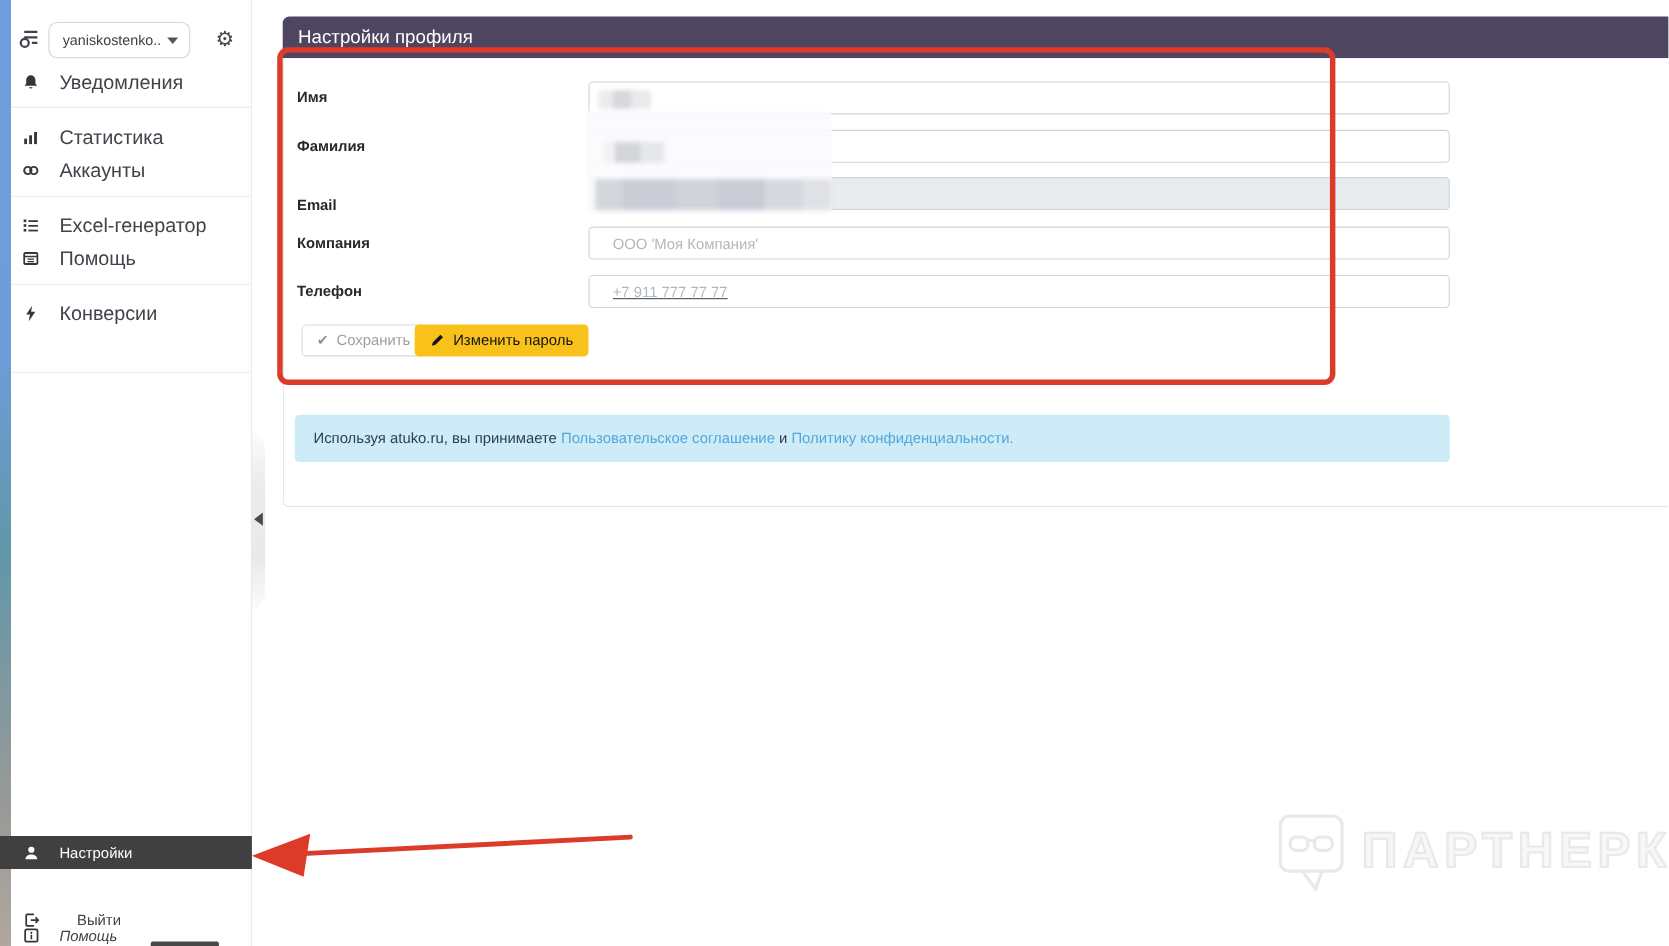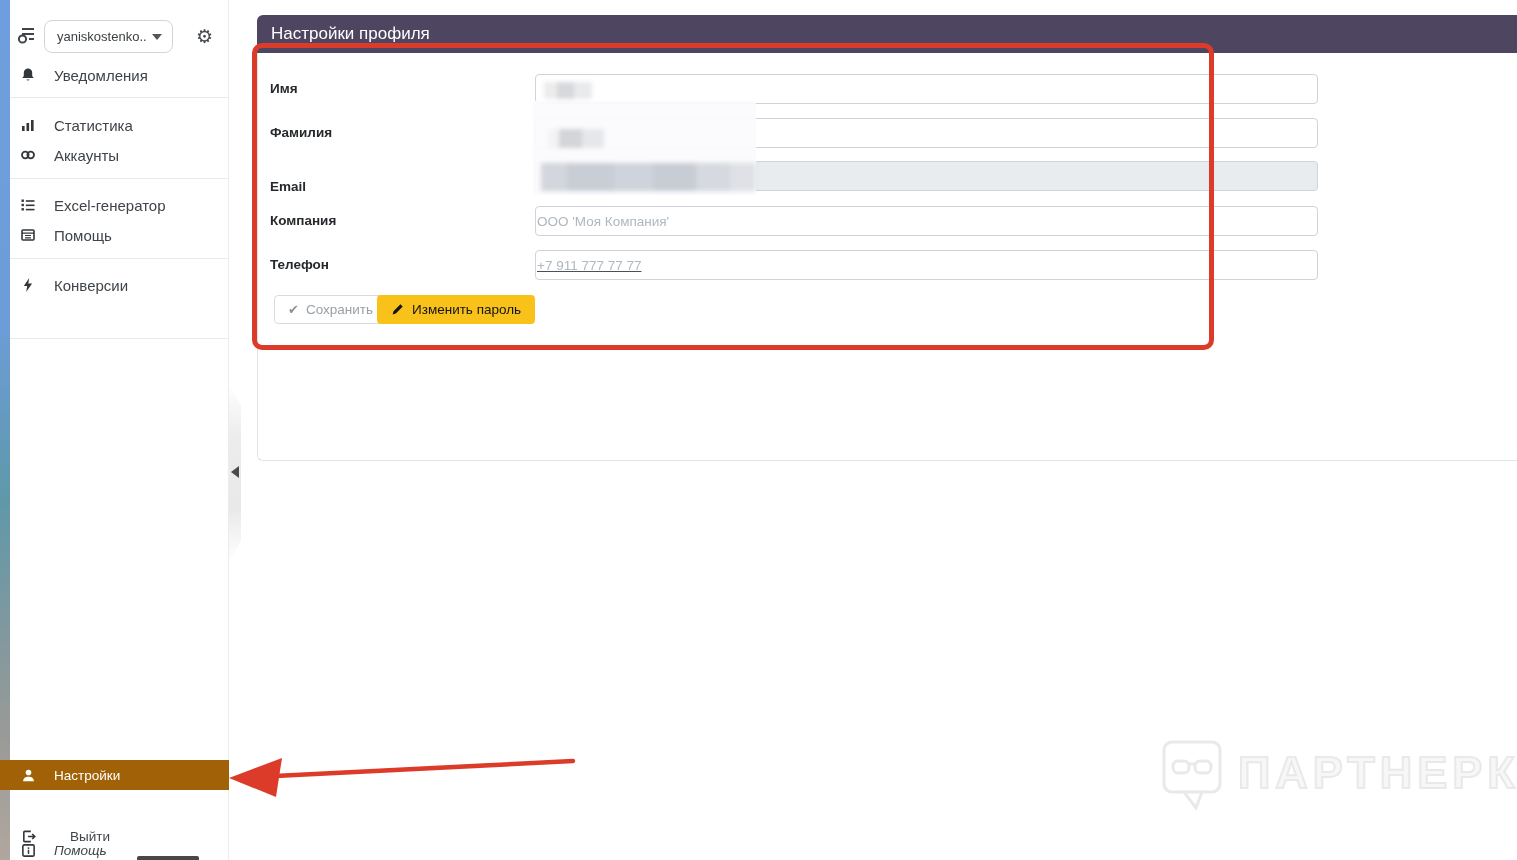--- a/index.html
+++ b/index.html
@@ -14,47 +14,47 @@
   
   .sidebar { position:absolute; left:10px; top:0; width:219px; height:860px; background:#fff; border-right:1px solid #ececec; }
   .acct-row { position:absolute; left:0; top:20px; width:219px; height:34px; }
   .acct-icon { position:absolute; left:7px; top:5px; }
   .acct-select { position:absolute; left:34px; top:0; width:129px; height:33px; border:1px solid #d4d4d4; border-radius:8px; background:#fff;
     display:flex; align-items:center; justify-content:space-between; padding:0 10px 0 12px; cursor:pointer; }
   .acct-select .val { font-size:13px; color:#3c4043; white-space:nowrap; overflow:hidden; }
   .caret { width:0; height:0; border-left:5px solid transparent; border-right:5px solid transparent; border-top:6px solid #555; margin-left:6px; }
   .gear { position:absolute; left:186px; top:3px; font-size:19px; color:#454a4f; cursor:pointer; line-height:28px; }
 
-  .nav-item { position:absolute; left:0; width:219px; height:28px; display:flex; align-items:center; cursor:pointer; color:#3e444a; font-size:15px; }
+  .nav-item { position:absolute; left:0; width:219px; height:28px; display:flex; align-items:center; cursor:pointer; color:#3e444a; font-size:18px; }
   .nav-item .ic { width:16px; height:16px; margin-left:10px; flex:0 0 16px; display:flex; align-items:center; justify-content:center; }
   .nav-item .lbl { margin-left:18px; }
   .divider { position:absolute; left:0; width:219px; height:1px; background:#eaeaea; }
 
   .footer-item { position:absolute; width:229px; height:28px; display:flex; align-items:center; cursor:pointer; color:#3e444a; font-size:13.5px; }
   .footer-item .ic { width:16px; height:16px; margin-left:20px; flex:0 0 16px; display:flex; align-items:center; justify-content:center; }
   .footer-item .lbl { margin-left:18px; }
-  .footer-active { left:0; top:760px; height:30px; background:#a16207; color:#fff; z-index:3; }
+  .footer-active { left:0; top:760px; height:30px; background:#404040; color:#fff; z-index:3; }
   .cropped-sliver { position:absolute; left:137px; top:856px; width:62px; height:4px; background:#474747; border-radius:2px 2px 0 0; }
 
   
   .handle { position:absolute; left:229px; top:384px; width:12px; height:178px;
     background:linear-gradient(180deg,rgba(240,240,240,0) 0%,#ececec 30%,#e9e9e9 70%,rgba(240,240,240,0) 100%);
     clip-path:polygon(0 0,100% 12%,100% 88%,0 100%); cursor:pointer; }
   .handle-tri { position:absolute; left:231px; top:466px; width:0; height:0;
     border-top:6px solid transparent; border-bottom:6px solid transparent; border-right:8px solid #4a4a4a; z-index:2; }
 
   
   .panel-header { position:absolute; left:257px; top:15px; width:1260px; height:38px; background:#4e4660; border-radius:6px 0 0 0;
     color:#fff; font-size:17px; line-height:38px; padding-left:14px; }
   .card { position:absolute; left:257px; top:53px; width:1260px; height:408px; background:#fff;
     border-left:1px solid #e1e4e8; border-bottom:1px solid #e1e4e8; border-radius:0 0 0 6px; }
 
   .f-label { position:absolute; left:270px; width:240px; height:30px; line-height:30px; font-size:13.5px; font-weight:bold; color:#26292c; }
   .f-input { position:absolute; left:535px; width:783px; height:30px; border:1px solid #ced4da; border-radius:4px; background:#fff;
-    font-family:inherit; font-size:13.5px; color:#495057; padding:0 1px; outline:none; }
+    font-family:inherit; font-size:13.5px; color:#495057; padding:0 21px; outline:none; }
   .f-input::placeholder { color:#b0b7bd; opacity:1; }
   .f-input.disabled { background:#e9ecef; }
 
   
   .censor-white { position:absolute; left:533px; top:101px; width:223px; height:94px; background:rgba(251,251,253,0.93); z-index:2; border-radius:4px; }
   .blob { position:absolute; z-index:3; filter:blur(2px); border-radius:2px; }
   .blob1 { left:544px; top:82px; width:48px; height:17px;
     background:linear-gradient(90deg,#ececec 0 28%,#d7d8db 28% 62%,#e9eaec 62% 100%); }
   .blob2 { left:549px; top:129px; width:55px; height:19px;
     background:linear-gradient(90deg,#f2f2f3 0 18%,#d4d5d9 18% 60%,#e6e7ea 60% 100%); }
@@ -247,20 +247,23 @@
   </button>
   <button class="btn-pass">
     <span style="display:flex">
       <svg width="13" height="13" viewBox="0 0 16 16">
           <path fill="#141414" d="M2 14l1.1-3.9L11.6 1.6l2.8 2.8L6 12.9 2 14zm10.3-11.7 1.4 1.4"></path>
         </svg>
     </span>
     <span>Изменить пароль</span>
   </button>
 
+  <div class="notice">
+    <span><span>Используя atuko.ru, вы принимаете </span><a>Пользовательское соглашение</a><span> и </span><a>Политику конфиденциальности.</a></span>
+  </div>
 
   <div class="red-rect"></div>
   <svg class="red-arrow" width="355" height="55" viewBox="0 0 355 55">
     <line x1="348" y1="13" x2="50" y2="28" stroke="#dd3b2a" stroke-width="4.5" stroke-linecap="round"></line>
     <polygon points="4,30 57,10 51,49" fill="#dd3b2a"></polygon>
   </svg>
 
   <div class="watermark">
     <svg width="64" height="76" viewBox="0 0 64 76">
       <g stroke="#e9e9e9" stroke-width="3" fill="none">

